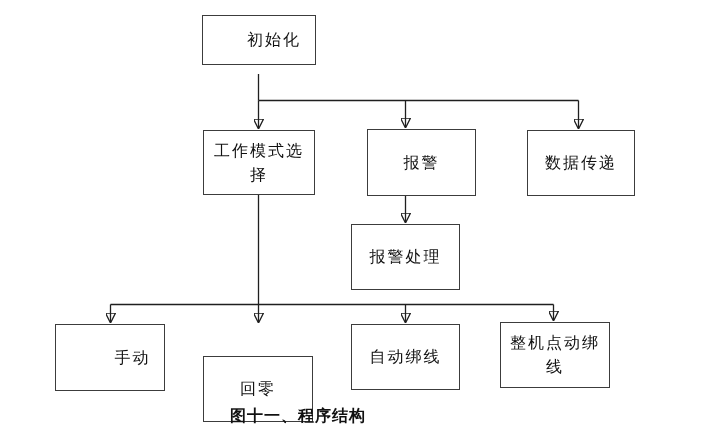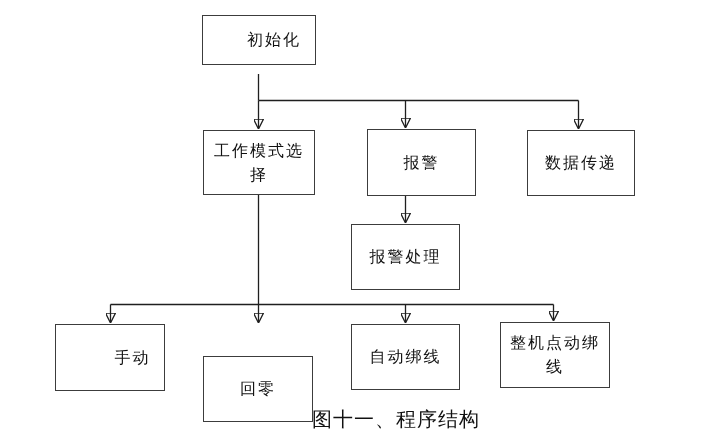--- a/index.html
+++ b/index.html
@@ -34,24 +34,24 @@
     text-align:center;
     font-size:16px;
     letter-spacing:2px;
     line-height:24px;
     color:var(--text);
     padding:2px;
   }
   .caption{
     position:absolute;
     left:230px;top:406px;width:250px;
-    text-align:right;
+    text-align:left;
     font-family:"Liberation Sans","DejaVu Sans",sans-serif;
-    font-weight:400;
-    font-size:20px;
+    font-weight:700;
+    font-size:16px;
     letter-spacing:1px;
     color:var(--text);
   }
   
   .n-init         {left:202px;top:15px;  width:114px;height:50px;padding-left:32px;}
   .n-work-mode    {left:203px;top:130px;width:112px;height:65px;}
   .n-alarm        {left:351px;top:129px;width:109px;height:67px;margin-left:16px;}
   .n-data-transfer{left:527px;top:130px;width:108px;height:66px;}
   .n-alarm-handle {left:351px;top:224px;width:109px;height:66px;}
   .n-manual       {left:55px; top:324px;width:110px;height:67px;padding-left:47px;}

